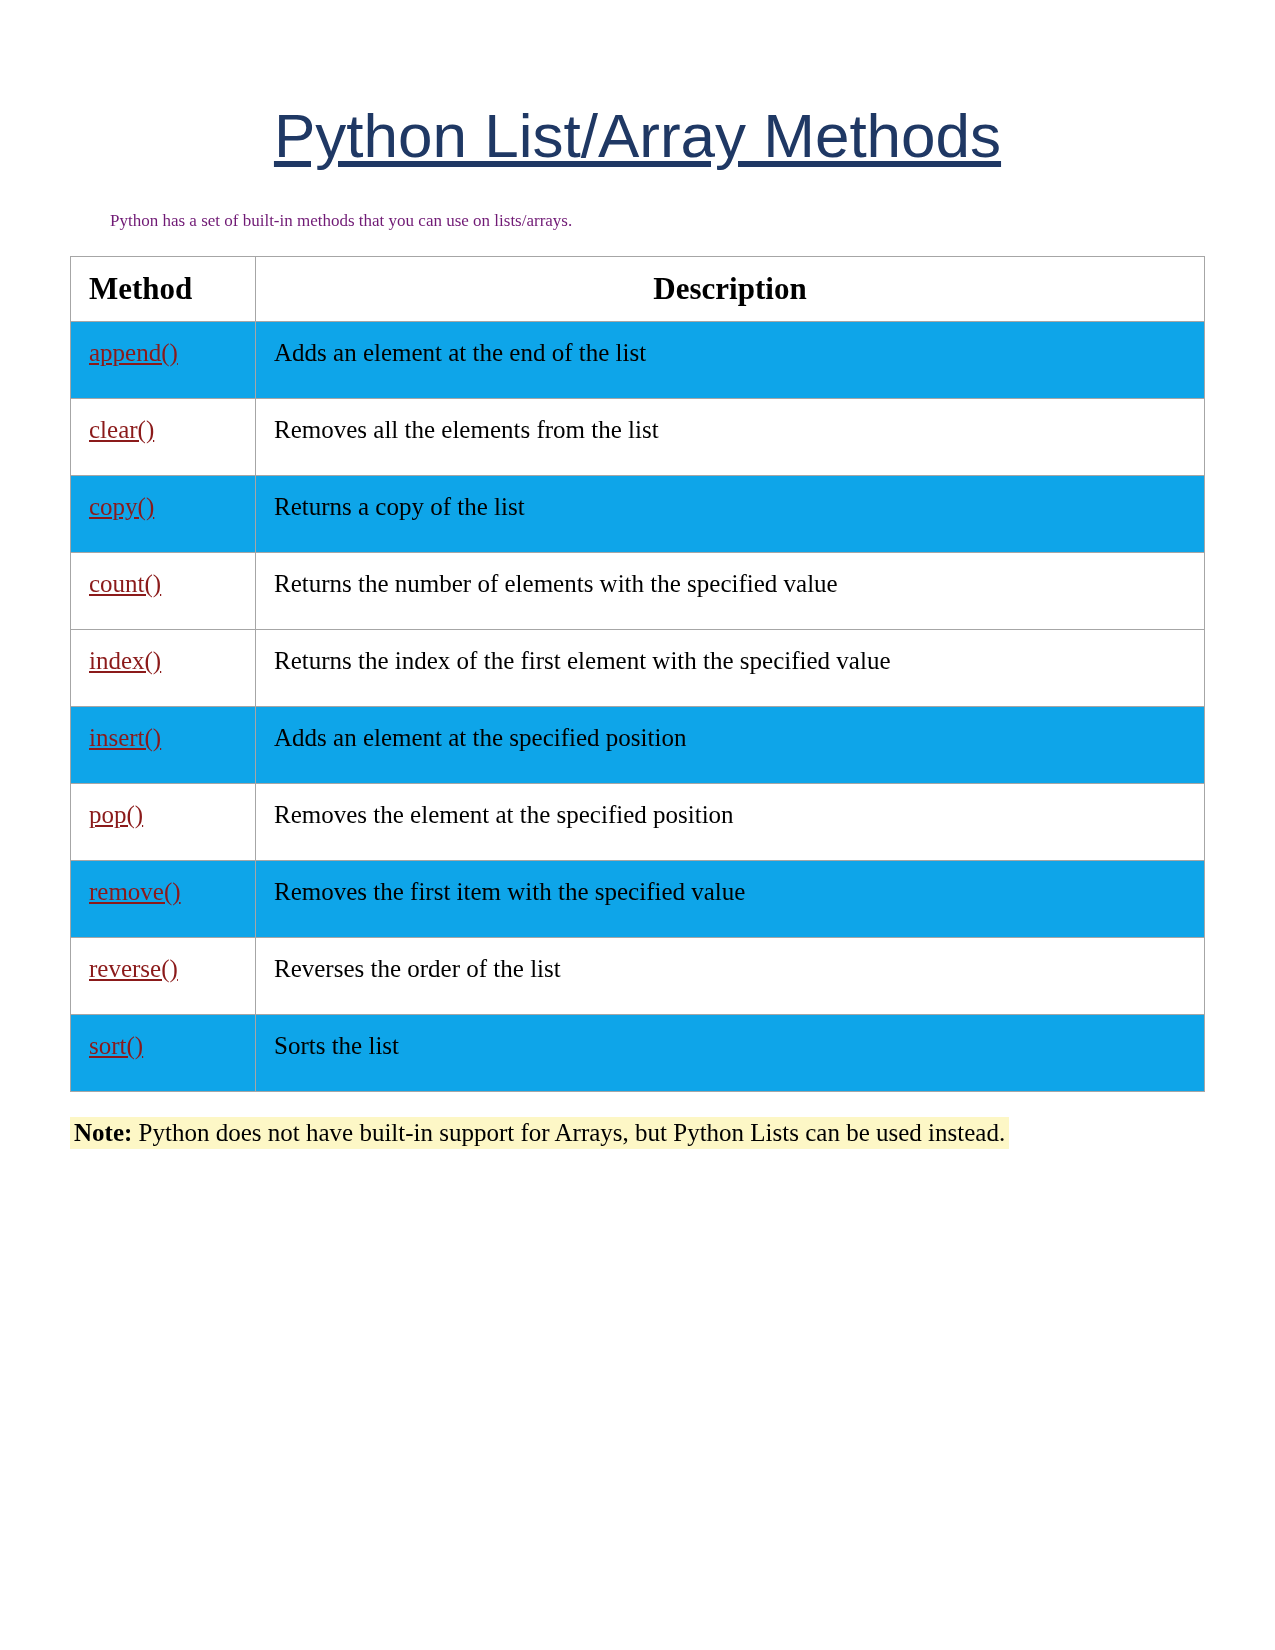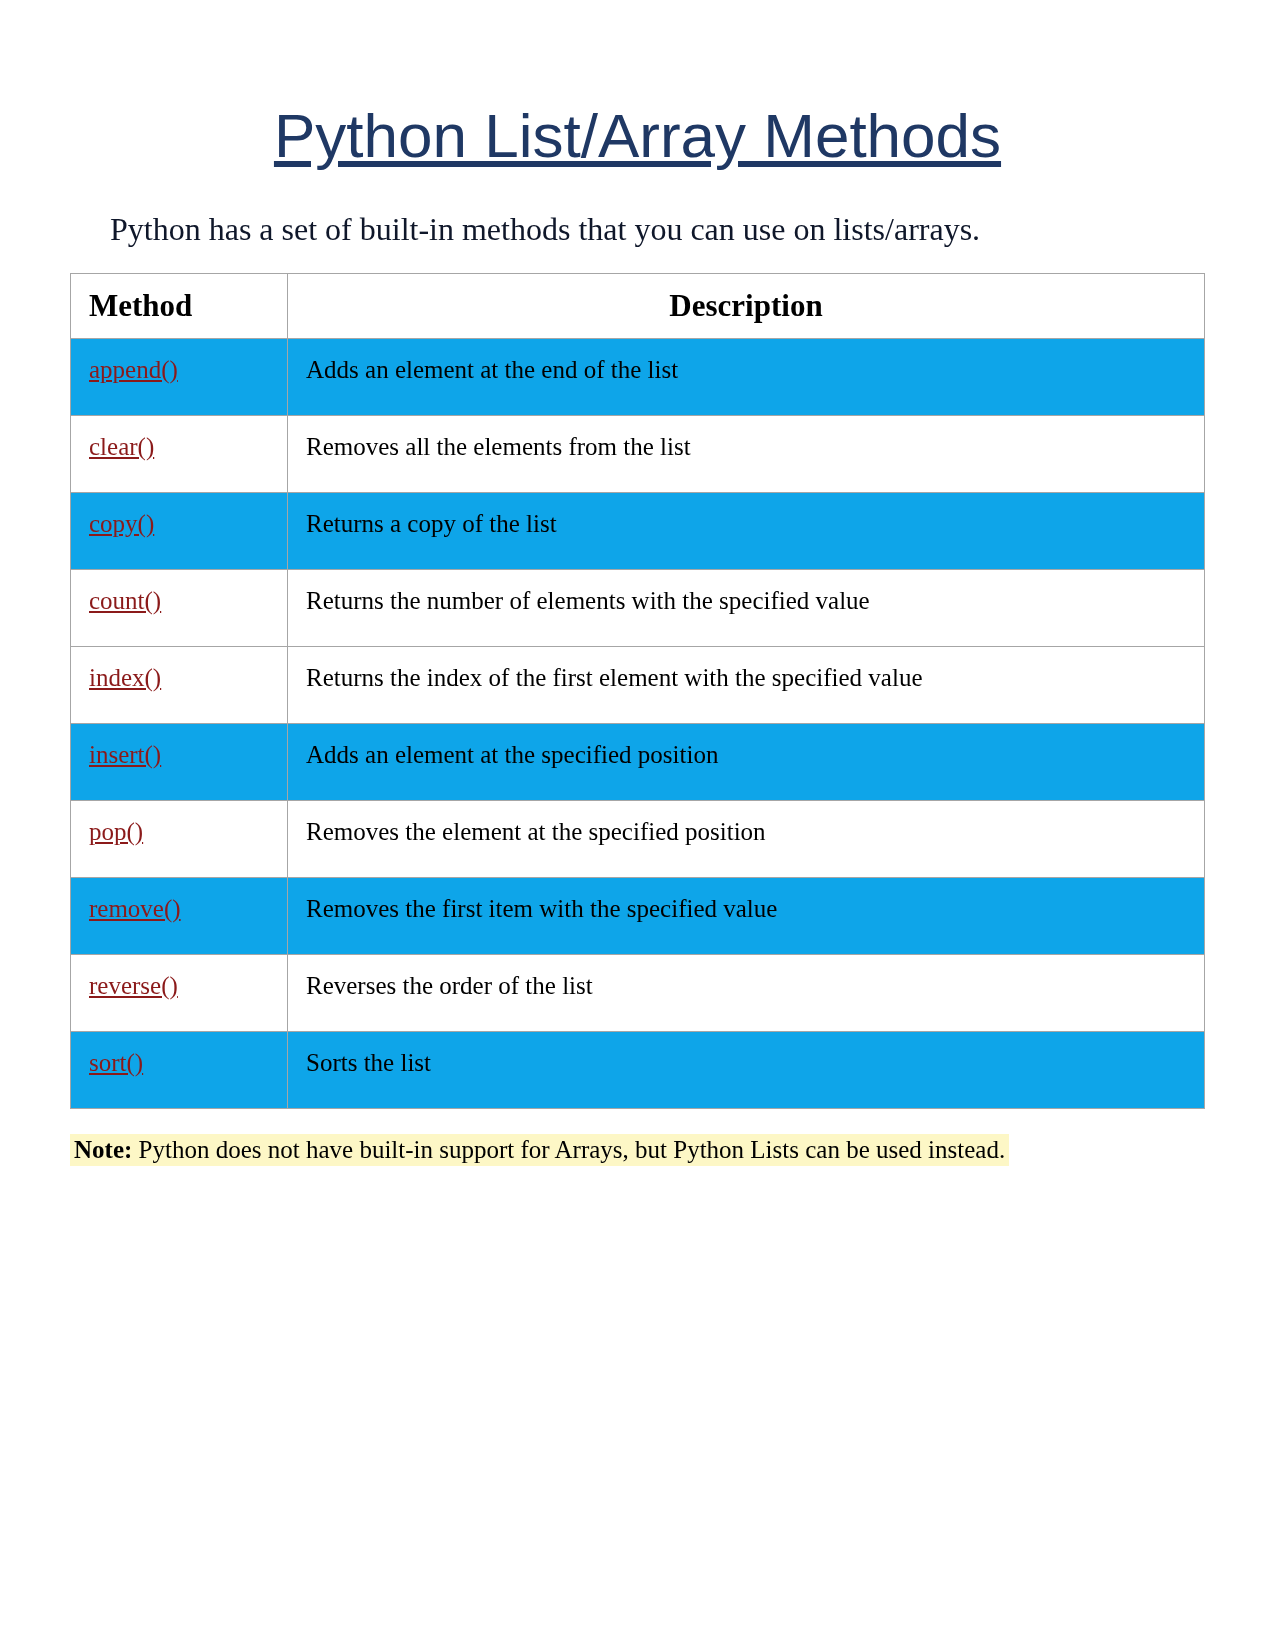--- a/index.html
+++ b/index.html
@@ -17,42 +17,42 @@
     .title {
       font-family: "Segoe UI", "Helvetica Neue", Arial, sans-serif;
       font-size: 62px;
       font-weight: 400;
       color: #1f3864;
       text-align: center;
       margin-bottom: 40px;
       text-decoration: underline;
     }
     .intro {
-      font-size: 32px;
-      color: #0f172a;
+      font-size: 17px;
+      color: #701a75;
       margin-left: 40px;
       margin-bottom: 25px;
     }
     table.methods {
       width: 100%;
       border-collapse: collapse;
       border: 1px solid #a6a6a6;
     }
     table.methods th {
       font-size: 31px;
       font-weight: bold;
       color: #000000;
       background: #ffffff;
       padding: 14px 18px;
       border: 1px solid #a6a6a6;
       vertical-align: middle;
     }
     table.methods th.method-col {
       text-align: left;
-      width: 217px;
+      width: 185px;
     }
     table.methods th.desc-col {
       text-align: center;
     }
     table.methods td {
       font-size: 25px;
       padding: 16px 18px 30px 18px;
       border: 1px solid #a6a6a6;
       vertical-align: top;
       line-height: 1.2;

